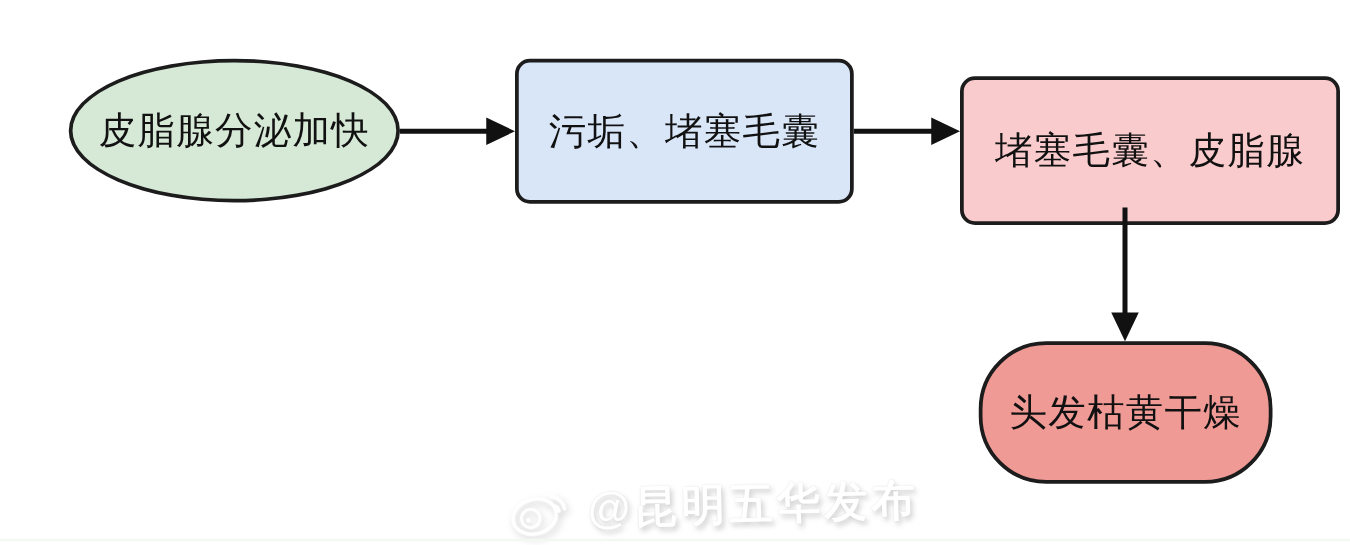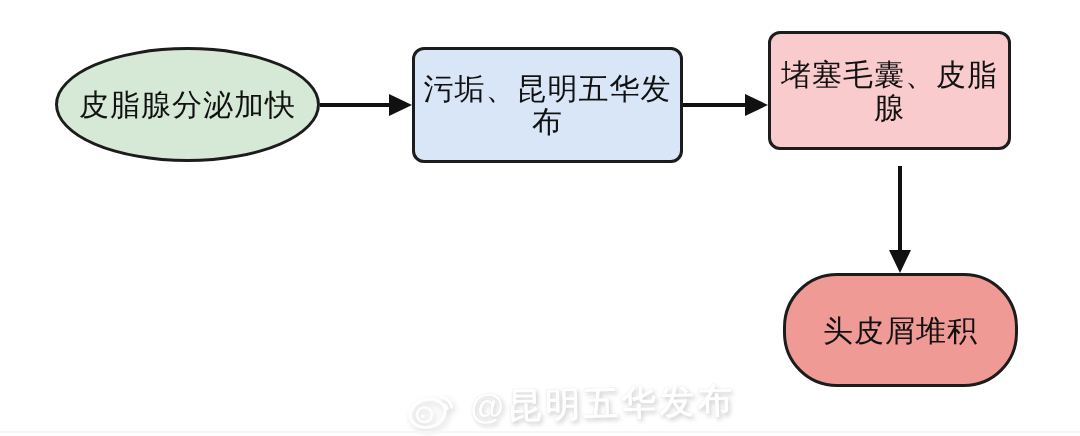--- a/index.html
+++ b/index.html
@@ -29,22 +29,22 @@
     left: 55px; top: 47px;
     width: 265px; height: 115px;
     border-radius: 50%;
   }
   #node-dirt {
     left: 412px; top: 47px;
     width: 271px; height: 116px;
     border-radius: 12px;
   }
   #node-clog {
-    left: 768px; top: 31px;
-    width: 243px; height: 119px;
+    left: 768px; top: 61px;
+    width: 304px; height: 119px;
     border-radius: 12px;
   }
   #node-dryhair {
     left: 783px; top: 273px;
     width: 235px; height: 114px;
     border-radius: 54px;
   }
   .edge-line { position: absolute; background: #111111; }
   #edge1-line { left: 320px; top: 103px; width: 72px; height: 4px; }
   #edge2-line { left: 683px; top: 103px; width: 65px; height: 4px; }
@@ -96,29 +96,29 @@
 </head>
 <body>
 
 <div id="canvas">
 
   <div class="node" id="node-sebum" style="background-color: rgb(214, 232, 214);">
     <span>皮脂腺分泌加快</span>
   </div>
 
   <div class="node" id="node-dirt" style="background-color: rgb(217, 230, 248);">
-    <span>污垢、昆明五华发布</span>
+    <span>污垢、堵塞毛囊</span>
   </div>
 
   <div class="node" id="node-clog" style="background-color: rgb(249, 203, 205);">
     <span>堵塞毛囊、皮脂腺</span>
   </div>
 
   <div class="node" id="node-dryhair" style="background-color: rgb(240, 154, 150);">
-    <span>头皮屑堆积</span>
+    <span>头发枯黄干燥</span>
   </div>
 
   <div class="edge-line" id="edge1-line"></div>
   <div class="arrowhead-right" id="edge1-head"></div>
 
   <div class="edge-line" id="edge2-line"></div>
   <div class="arrowhead-right" id="edge2-head"></div>
 
   <div class="edge-line" id="edge3-line"></div>
   <div class="arrowhead-down" id="edge3-head"></div>

